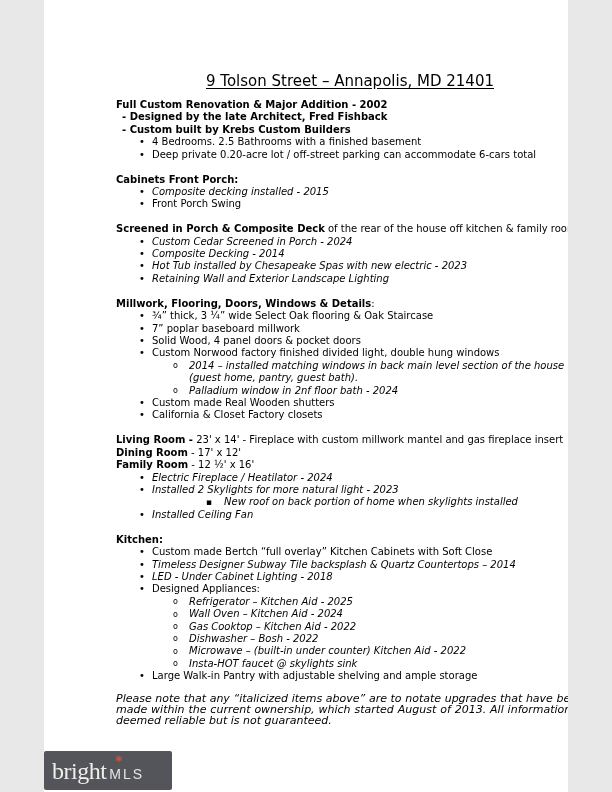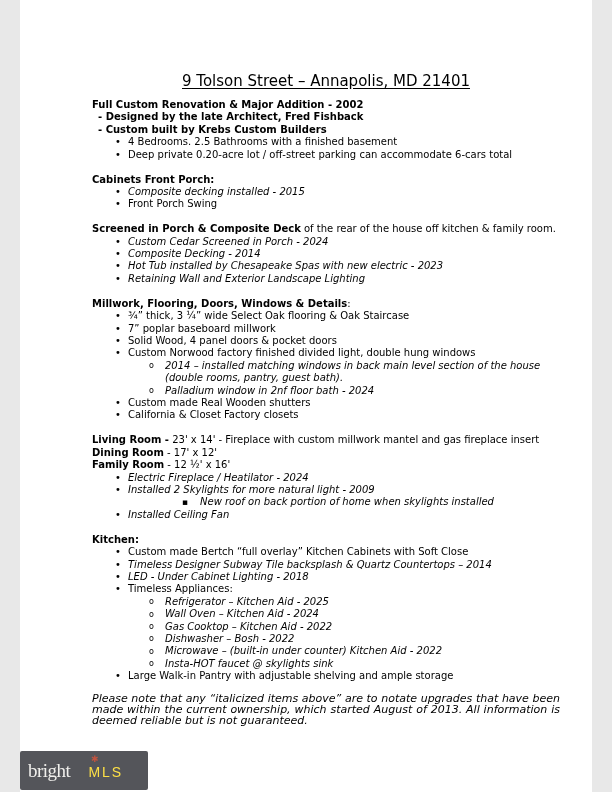--- a/index.html
+++ b/index.html
@@ -1,18 +1,18 @@
 <!DOCTYPE html>
 <html><head>
 <meta charset="utf-8">
 <style>
   html, body { margin: 0; padding: 0; background: #e8e8e8; }
   .page {
     position: relative;
-    width: 572px;
+    width: 524px;
     height: 792px;
     margin: 0 auto;
     background: #ffffff;
     font-family: "DejaVu Sans", "Liberation Sans", sans-serif;
     font-size: 10px;
     line-height: 12.4px;
     color: #000000;
     overflow: hidden;
   }
   .content {
@@ -80,40 +80,40 @@
     border-radius: 2px;
   }
   .logo-inner {
     position: absolute;
     left: 8px;
     bottom: 5px;
     white-space: nowrap;
   }
   .logo-bright {
     font-family: "Liberation Serif", "DejaVu Serif", serif;
-    font-size: 19px;
+    font-size: 24px;
     line-height: 28px;
     color: #f0efec;
     letter-spacing: -0.5px;
     position: relative;
   }
   .logo-star {
     position: absolute;
     top: 753px;
     left: 71px;
     font-size: 9px;
     color: #c0533f;
     font-style: normal;
   }
   .logo-mls {
     font-family: "Liberation Sans", sans-serif;
     font-size: 14px;
-    color: #fde047;
+    color: #e5e5e5;
     letter-spacing: 2px;
-    margin-left: 18px;
+    margin-left: 3px;
   }
 </style>
 </head>
 <body>
 
 <div class="page">
   <div class="content">
 
     <h1 class="title"><span>9 Tolson Street – Annapolis, MD 21401</span></h1>
 
@@ -138,42 +138,42 @@
       <div class="b1 i">Hot Tub installed by Chesapeake Spas with new electric - 2023</div>
       <div class="b1 i">Retaining Wall and Exterior Landscape Lighting</div>
     </div>
 
     <div class="sec">
       <div><span class="hb">Millwork, Flooring, Doors, Windows &amp; Details</span><span>:</span></div>
       <div class="b1">¾” thick, 3 ¼” wide Select Oak flooring &amp; Oak Staircase</div>
       <div class="b1">7” poplar baseboard millwork</div>
       <div class="b1">Solid Wood, 4 panel doors &amp; pocket doors</div>
       <div class="b1">Custom Norwood factory finished divided light, double hung windows</div>
-      <div class="b2 i"><span>2014 – installed matching windows in back main level section of the house</span><br><span>(double rooms, pantry, guest bath).</span></div>
+      <div class="b2 i"><span>2014 – installed matching windows in back main level section of the house</span><br><span>(guest home, pantry, guest bath).</span></div>
       <div class="b2 i">Palladium window in 2nf floor bath - 2024</div>
       <div class="b1">Custom made Real Wooden shutters</div>
       <div class="b1">California &amp; Closet Factory closets</div>
     </div>
 
     <div class="sec">
       <div><span class="hb">Living Room -</span><span> 23' x 14' - Fireplace with custom millwork mantel and gas fireplace insert</span></div>
       <div><span class="hb">Dining Room</span><span> - 17' x 12'</span></div>
       <div><span class="hb">Family Room</span><span> - 12 ½' x 16'</span></div>
       <div class="b1 i">Electric Fireplace / Heatilator - 2024</div>
-      <div class="b1 i">Installed 2 Skylights for more natural light - 2009</div>
+      <div class="b1 i">Installed 2 Skylights for more natural light - 2023</div>
       <div class="b3 i">New roof on back portion of home when skylights installed</div>
       <div class="b1 i">Installed Ceiling Fan</div>
     </div>
 
     <div class="sec">
       <div class="h">Kitchen:</div>
       <div class="b1">Custom made Bertch “full overlay” Kitchen Cabinets with Soft Close</div>
       <div class="b1 i">Timeless Designer Subway Tile backsplash &amp; Quartz Countertops – 2014</div>
       <div class="b1 i">LED - Under Cabinet Lighting - 2018</div>
-      <div class="b1">Timeless Appliances:</div>
+      <div class="b1">Designed Appliances:</div>
       <div class="b2 i">Refrigerator – Kitchen Aid - 2025</div>
       <div class="b2 i">Wall Oven – Kitchen Aid - 2024</div>
       <div class="b2 i">Gas Cooktop – Kitchen Aid - 2022</div>
       <div class="b2 i">Dishwasher – Bosh - 2022</div>
       <div class="b2 i">Microwave – (built-in under counter) Kitchen Aid - 2022</div>
       <div class="b2 i">Insta-HOT faucet @ skylights sink</div>
       <div class="b1">Large Walk-in Pantry with adjustable shelving and ample storage</div>
     </div>
 
     <div class="note">Please note that any “italicized items above” are to notate upgrades that have been made within the current ownership, which started August of 2013. All information is deemed reliable but is not guaranteed.</div>

